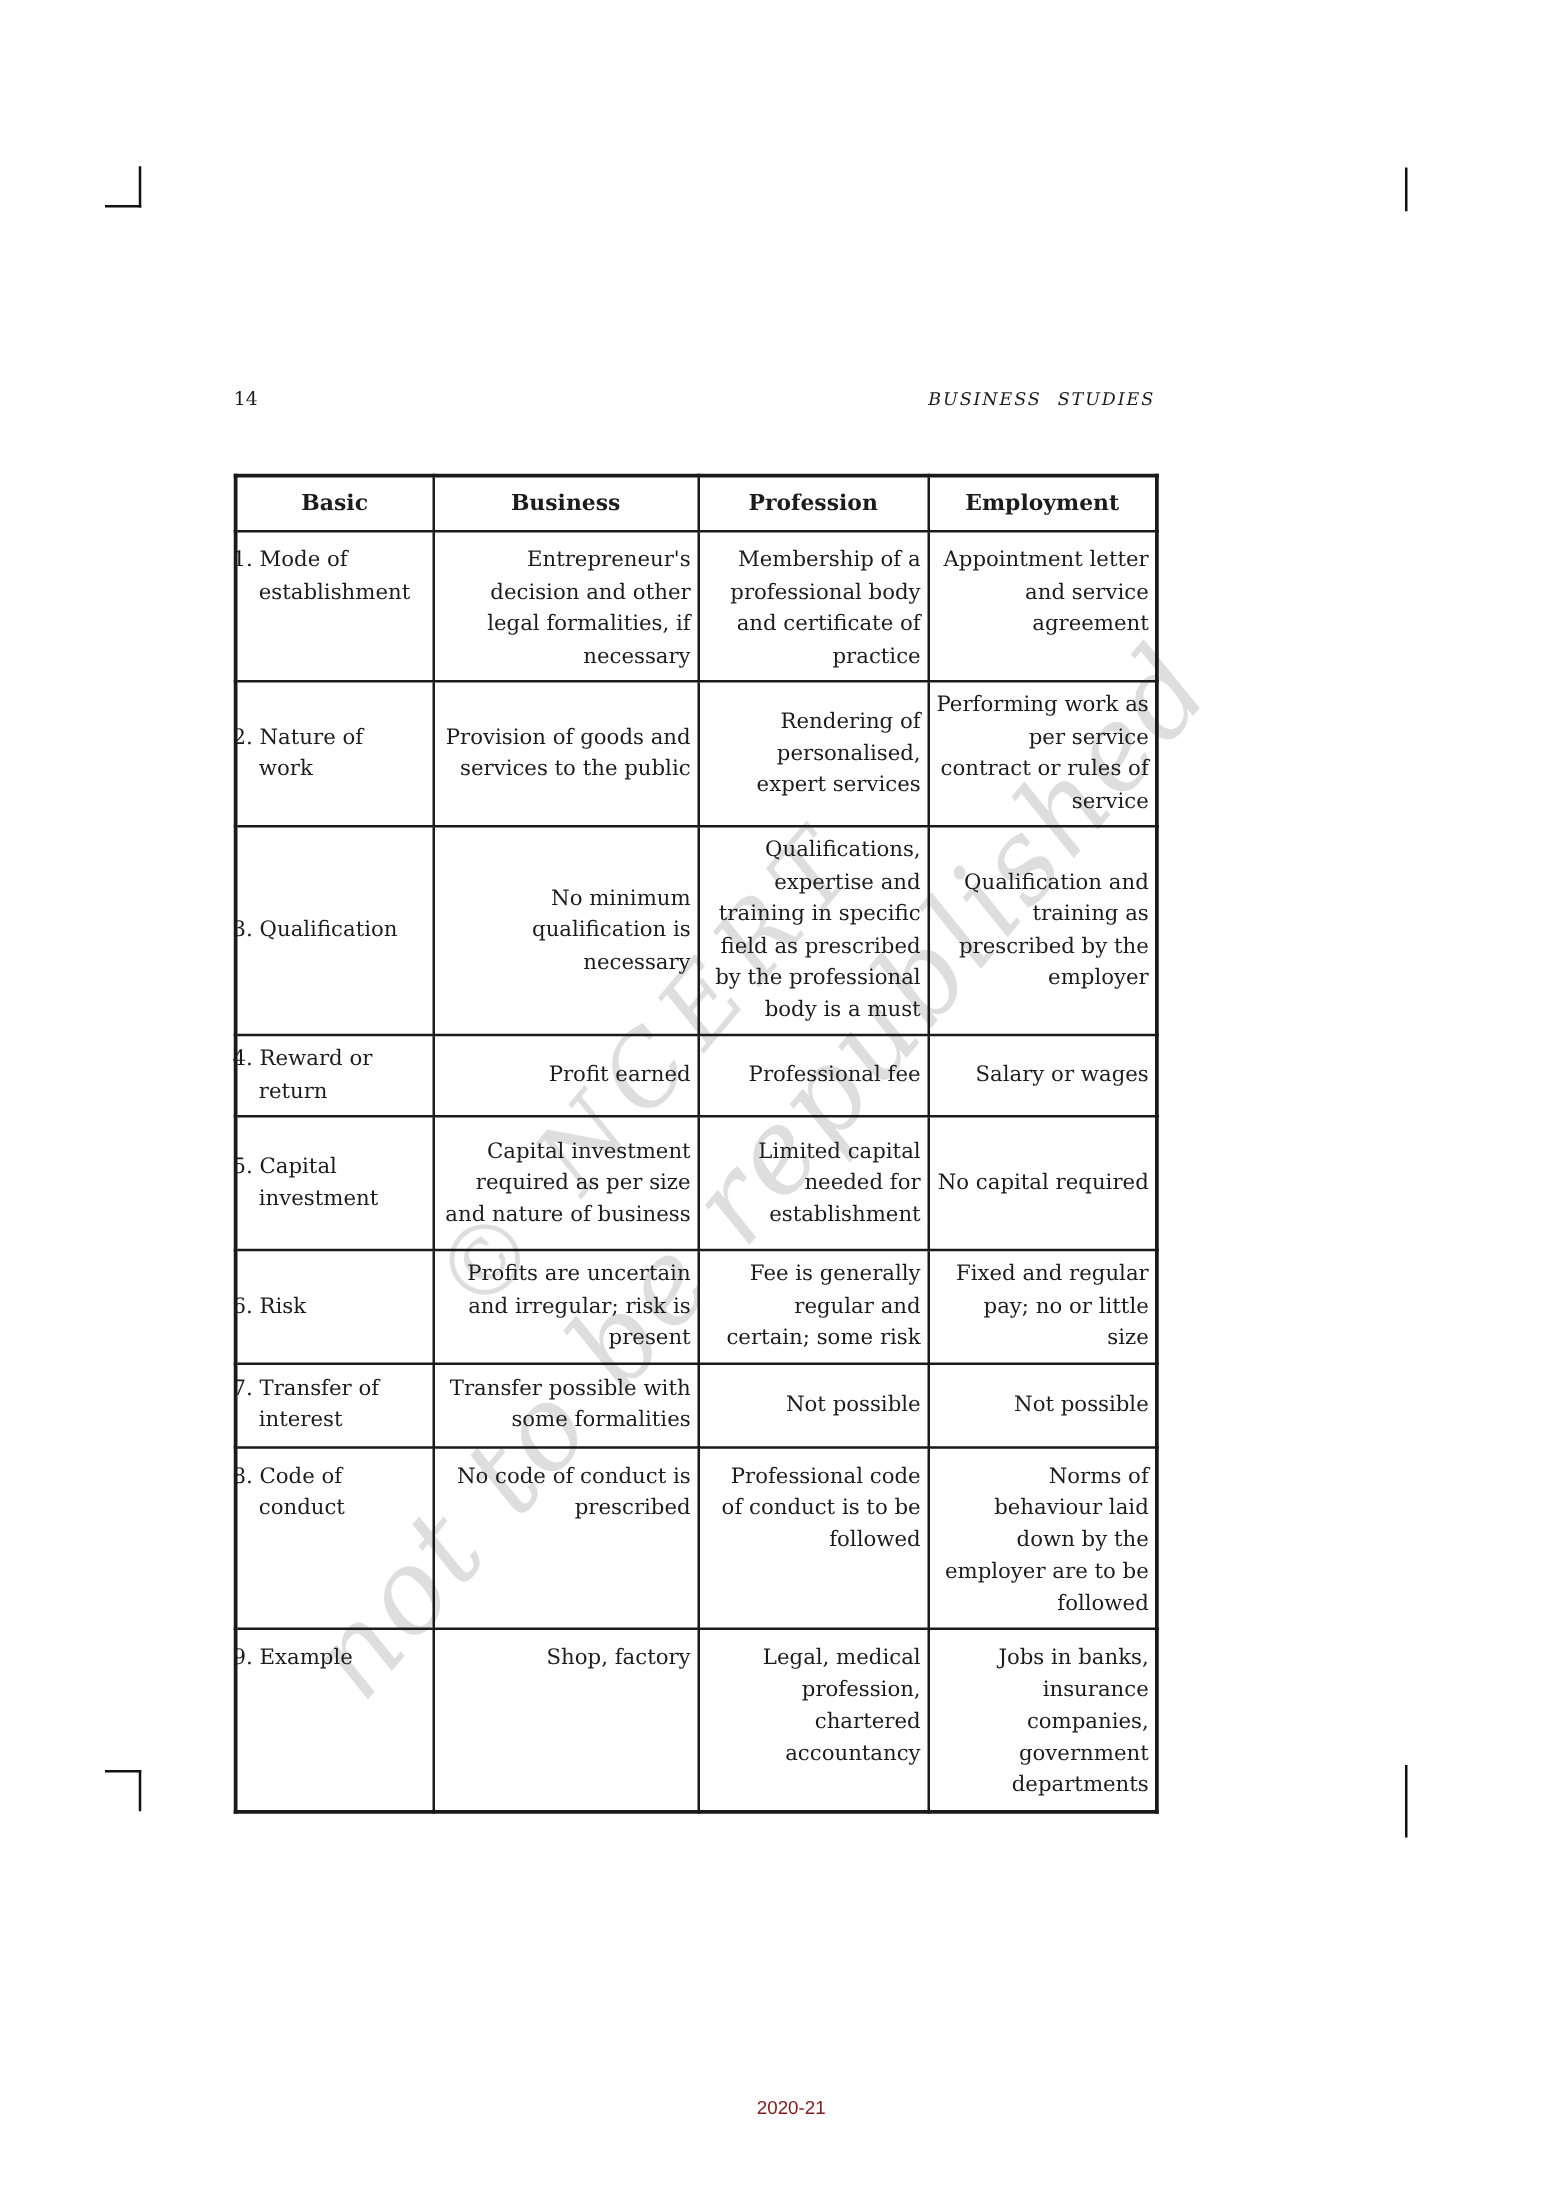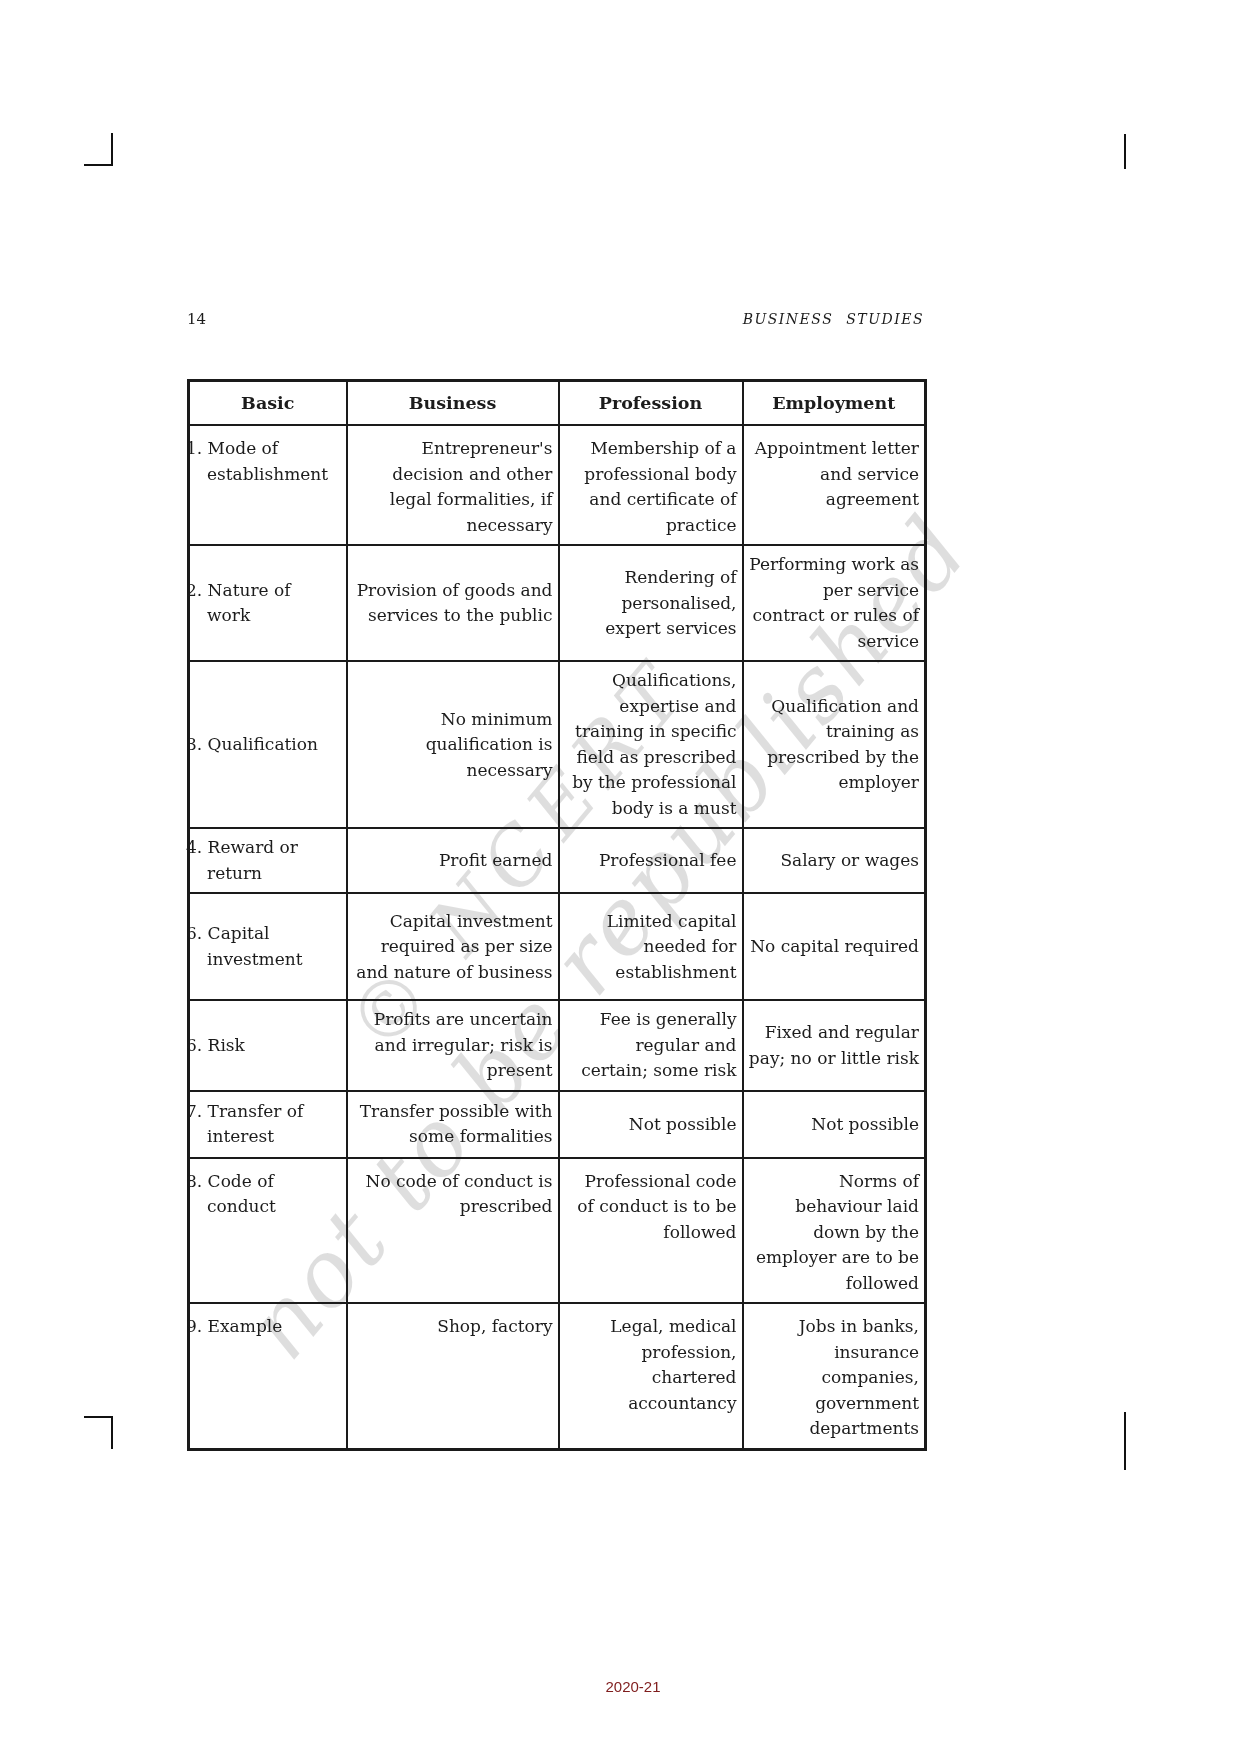--- a/index.html
+++ b/index.html
@@ -149,30 +149,30 @@
         <td>Qualifications, expertise and training in specific field as prescribed by the professional body is a must</td>
         <td>Qualification and training as prescribed by the employer</td>
       </tr>
       <tr style="height:60px">
         <td class="basic">4. Reward or return</td>
         <td>Profit earned</td>
         <td>Professional fee</td>
         <td>Salary or wages</td>
       </tr>
       <tr style="height:107px">
-        <td class="basic">6. Capital investment</td>
+        <td class="basic">5. Capital investment</td>
         <td>Capital investment required as per size and nature of business</td>
         <td>Limited capital needed for establishment</td>
         <td>No capital required</td>
       </tr>
       <tr style="height:88px">
         <td class="basic">6. Risk</td>
         <td>Profits are uncertain and irregular; risk is present</td>
         <td>Fee is generally regular and certain; some risk</td>
-        <td>Fixed and regular pay; no or little risk</td>
+        <td>Fixed and regular pay; no or little size</td>
       </tr>
       <tr style="height:67px">
         <td class="basic">7. Transfer of interest</td>
         <td>Transfer possible with some formalities</td>
         <td>Not possible</td>
         <td>Not possible</td>
       </tr>
       <tr class="va-top" style="height:128px">
         <td class="basic">8. Code of conduct</td>
         <td>No code of conduct is prescribed</td>

